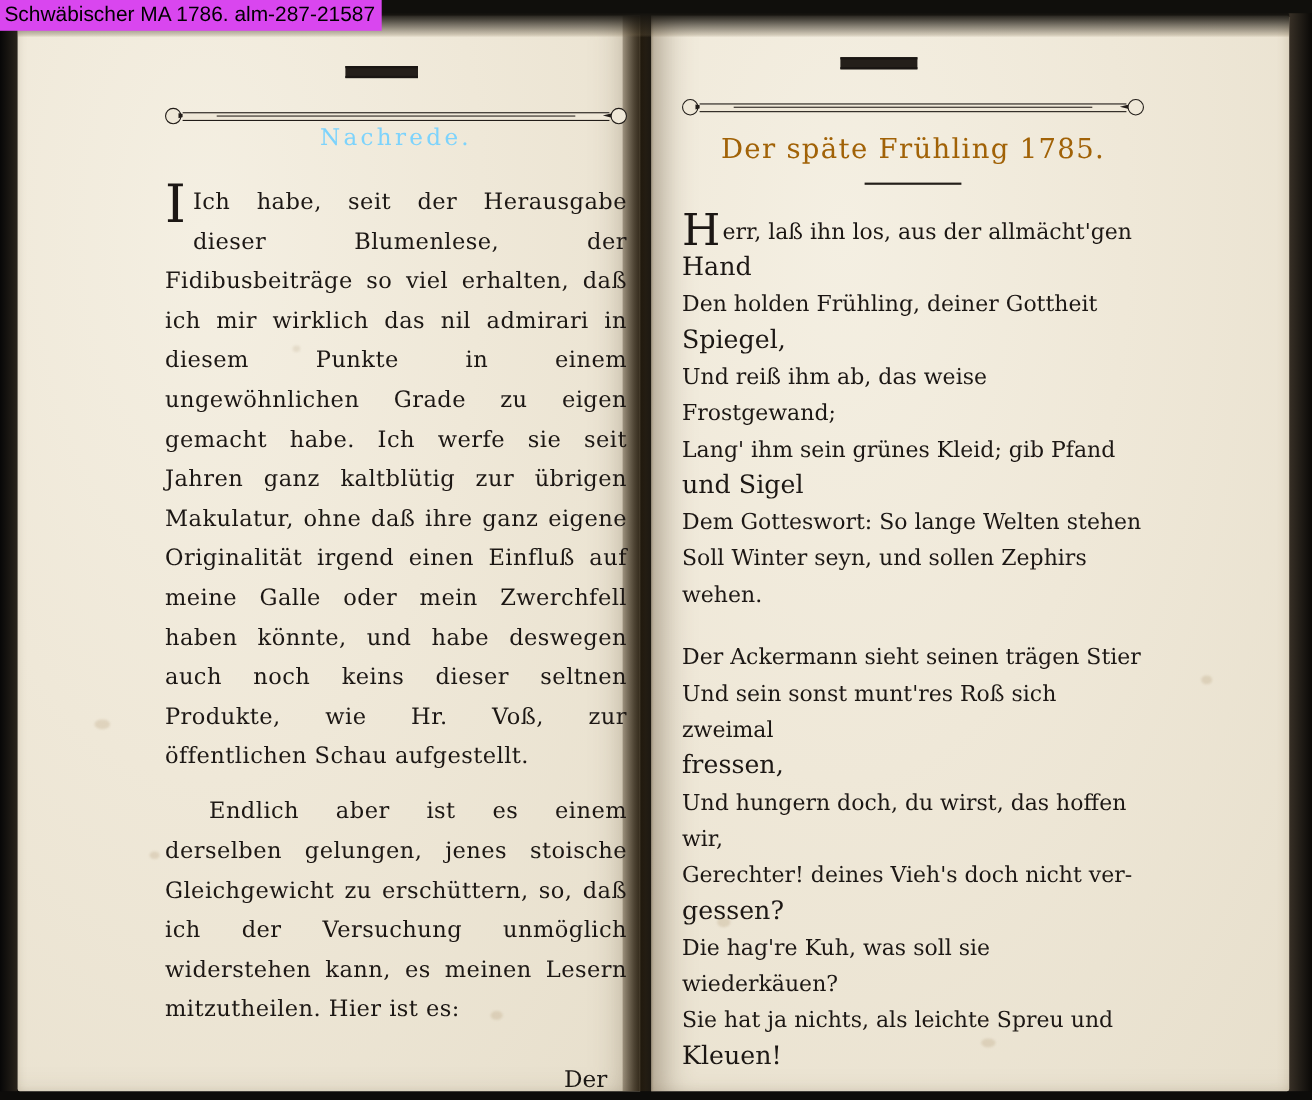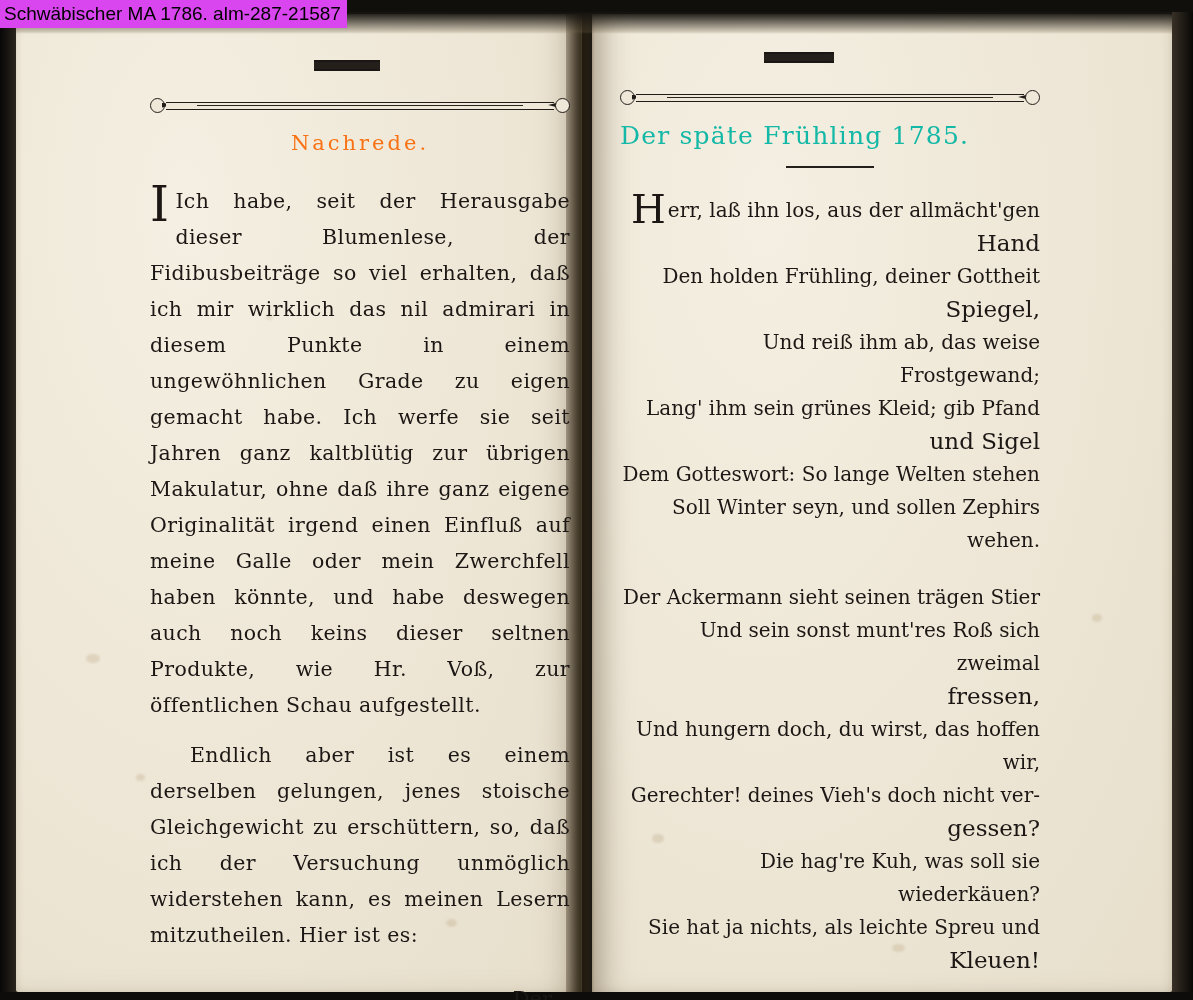--- a/index.html
+++ b/index.html
@@ -157,29 +157,30 @@
     clip-path: polygon(0 0, 100% 50%, 0 100%);
   }
   .ornament .tip.l { left: 12px; }
   .ornament .tip.r { right: 12px; transform: scaleX(-1); }
 
   
   .heading {
     text-align: center;
     font-size: 21px;
     letter-spacing: 3px;
-    margin-top: 18px;
-    color: #f97316;
+    margin-top: 0;
+    color: #7dd3fc;
     font-family: "DejaVu Serif", serif;
   }
   .heading-right {
+    text-align: center;
     font-size: 25px;
     letter-spacing: 1.2px;
     margin-top: 16px;
-    color: #14b8a6;
+    color: #a16207;
     font-family: "DejaVu Serif", serif;
   }
   .short-rule {
     width: 88px;
     height: 2px;
     background: #241f1a;
     margin: 16px auto 0 auto;
   }
 
   
@@ -209,21 +210,21 @@
     font-size: 21px;
     padding-right: 18px;
     font-family: "DejaVu Serif", serif;
   }
 
   
   .poem {
     margin-top: 26px;
     font-size: 20px;
     line-height: 33px;
-    text-align: right;
+    text-align: left;
     color: #1c1714;
     font-family: "DejaVu Serif", serif;
   }
   .poem .stanza { margin-bottom: 24px; }
   .poem .line { display: block; }
   .poem .line.cont { font-size: 23px; }
   .poem .dropcap-p {
     font-size: 40px;
     line-height: 30px;
     vertical-align: -6px;

